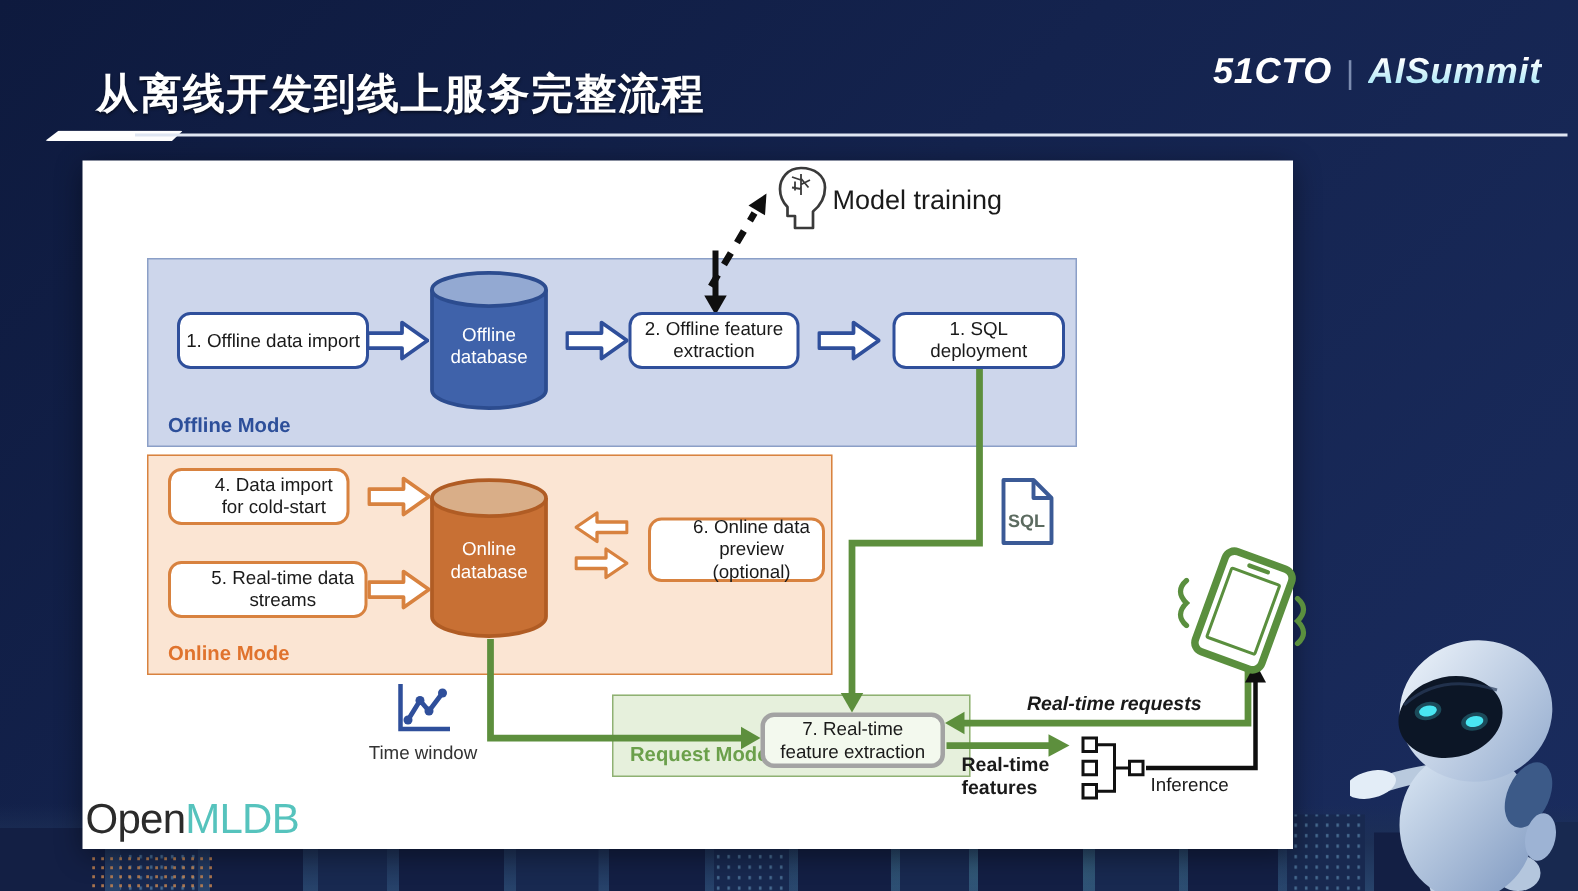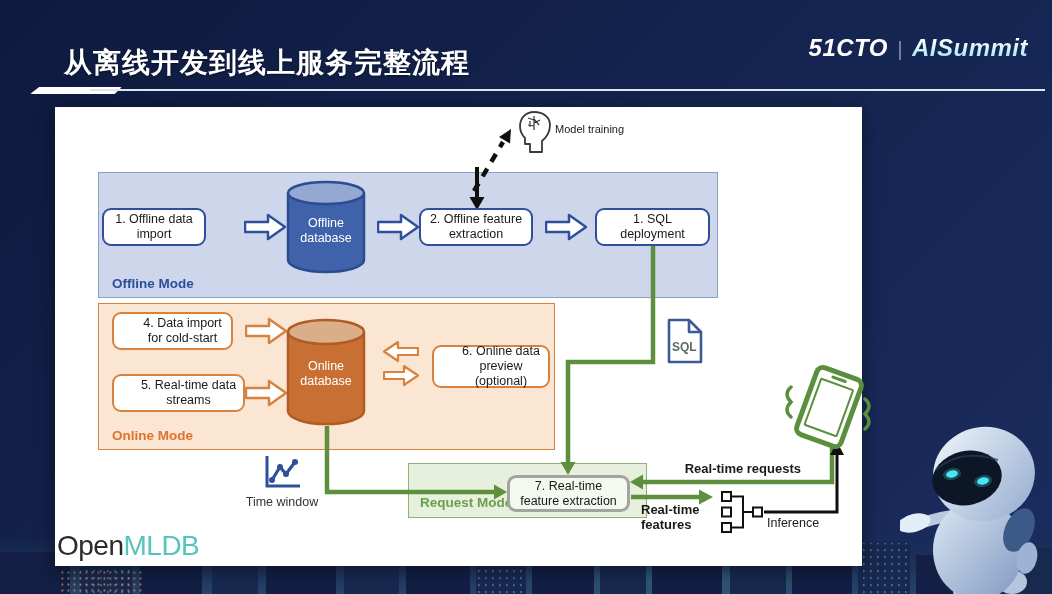--- a/index.html
+++ b/index.html
@@ -52,38 +52,38 @@
   .online-region .mode-label{color:#e0732d;}
   .request-region{left:353px;top:356px;width:239px;height:55px;background:#e6f0dc;border-color:#8fb173;}
   .request-region .mode-label{color:#6ba04b;left:11px;bottom:7px;}
   .nbox{
     position:absolute;z-index:3;background:#ffffff;border:2.5px solid;border-radius:9px;
     display:flex;align-items:center;justify-content:center;text-align:center;
     font-size:12.5px;line-height:1.18;color:#1a1a1a;padding:2px 4px;
   }
   .nbox.blue{border-color:#2f4f9b;}
   .nbox.orange{border-color:#d8823f;padding-left:24px;}
-  .box1{left:47px;top:101px;width:104px;height:38px;}
+  .box1{left:63px;top:101px;width:128px;height:38px;}
   .box2{left:364px;top:101px;width:114px;height:38px;}
   .box3{left:540px;top:101px;width:115px;height:38px;}
   .box4{left:57px;top:205px;width:121px;height:38px;}
   .box5{left:57px;top:267px;width:133px;height:38px;}
   .box6{left:377px;top:238px;width:118px;height:43px;}
   .box7{left:452px;top:368px;width:123px;height:37px;border:3px solid #a3a3a3;background:#f3f9ee;border-radius:9px;}
   .cyl{position:absolute;z-index:3;}
   .cyl .cyl-label{
     position:absolute;left:0;right:0;top:38%;text-align:center;color:#ffffff;
     font-size:12.5px;line-height:1.2;
   }
   .blockarrow{position:absolute;z-index:2;}
   .floating-label{position:absolute;z-index:4;color:#1a1a1a;}
   .lbl-bold{font-weight:bold;font-size:13px;line-height:1.15;}
-  .model-training-label{left:500px;top:16px;font-size:11px;}
+  .model-training-label{left:500px;top:16px;font-size:18px;}
   .time-window-label{left:181px;top:388px;width:92px;text-align:center;font-size:12.5px;color:#333;}
-  .rt-requests{left:600px;top:355px;width:146px;text-align:right;}
+  .rt-requests{left:600px;top:355px;width:146px;text-align:right;font-style:italic;}
   .rt-features{left:586px;top:396px;width:74px;}
   .inference-label{left:712px;top:409px;font-size:12.5px;}
   .conn{position:absolute;left:0;top:0;z-index:2;pointer-events:none;}
   .icon-abs{position:absolute;z-index:3;}
   
   .phone{
     position:absolute;left:748px;top:262px;width:52px;height:76px;z-index:3;
     border:5px solid #5a8f3e;border-radius:9px;background:#ffffff;transform:rotate(20deg);
   }
   .phone .speaker{position:absolute;left:50%;top:2px;width:16px;height:3px;margin-left:-8px;background:#5a8f3e;border-radius:2px;}

